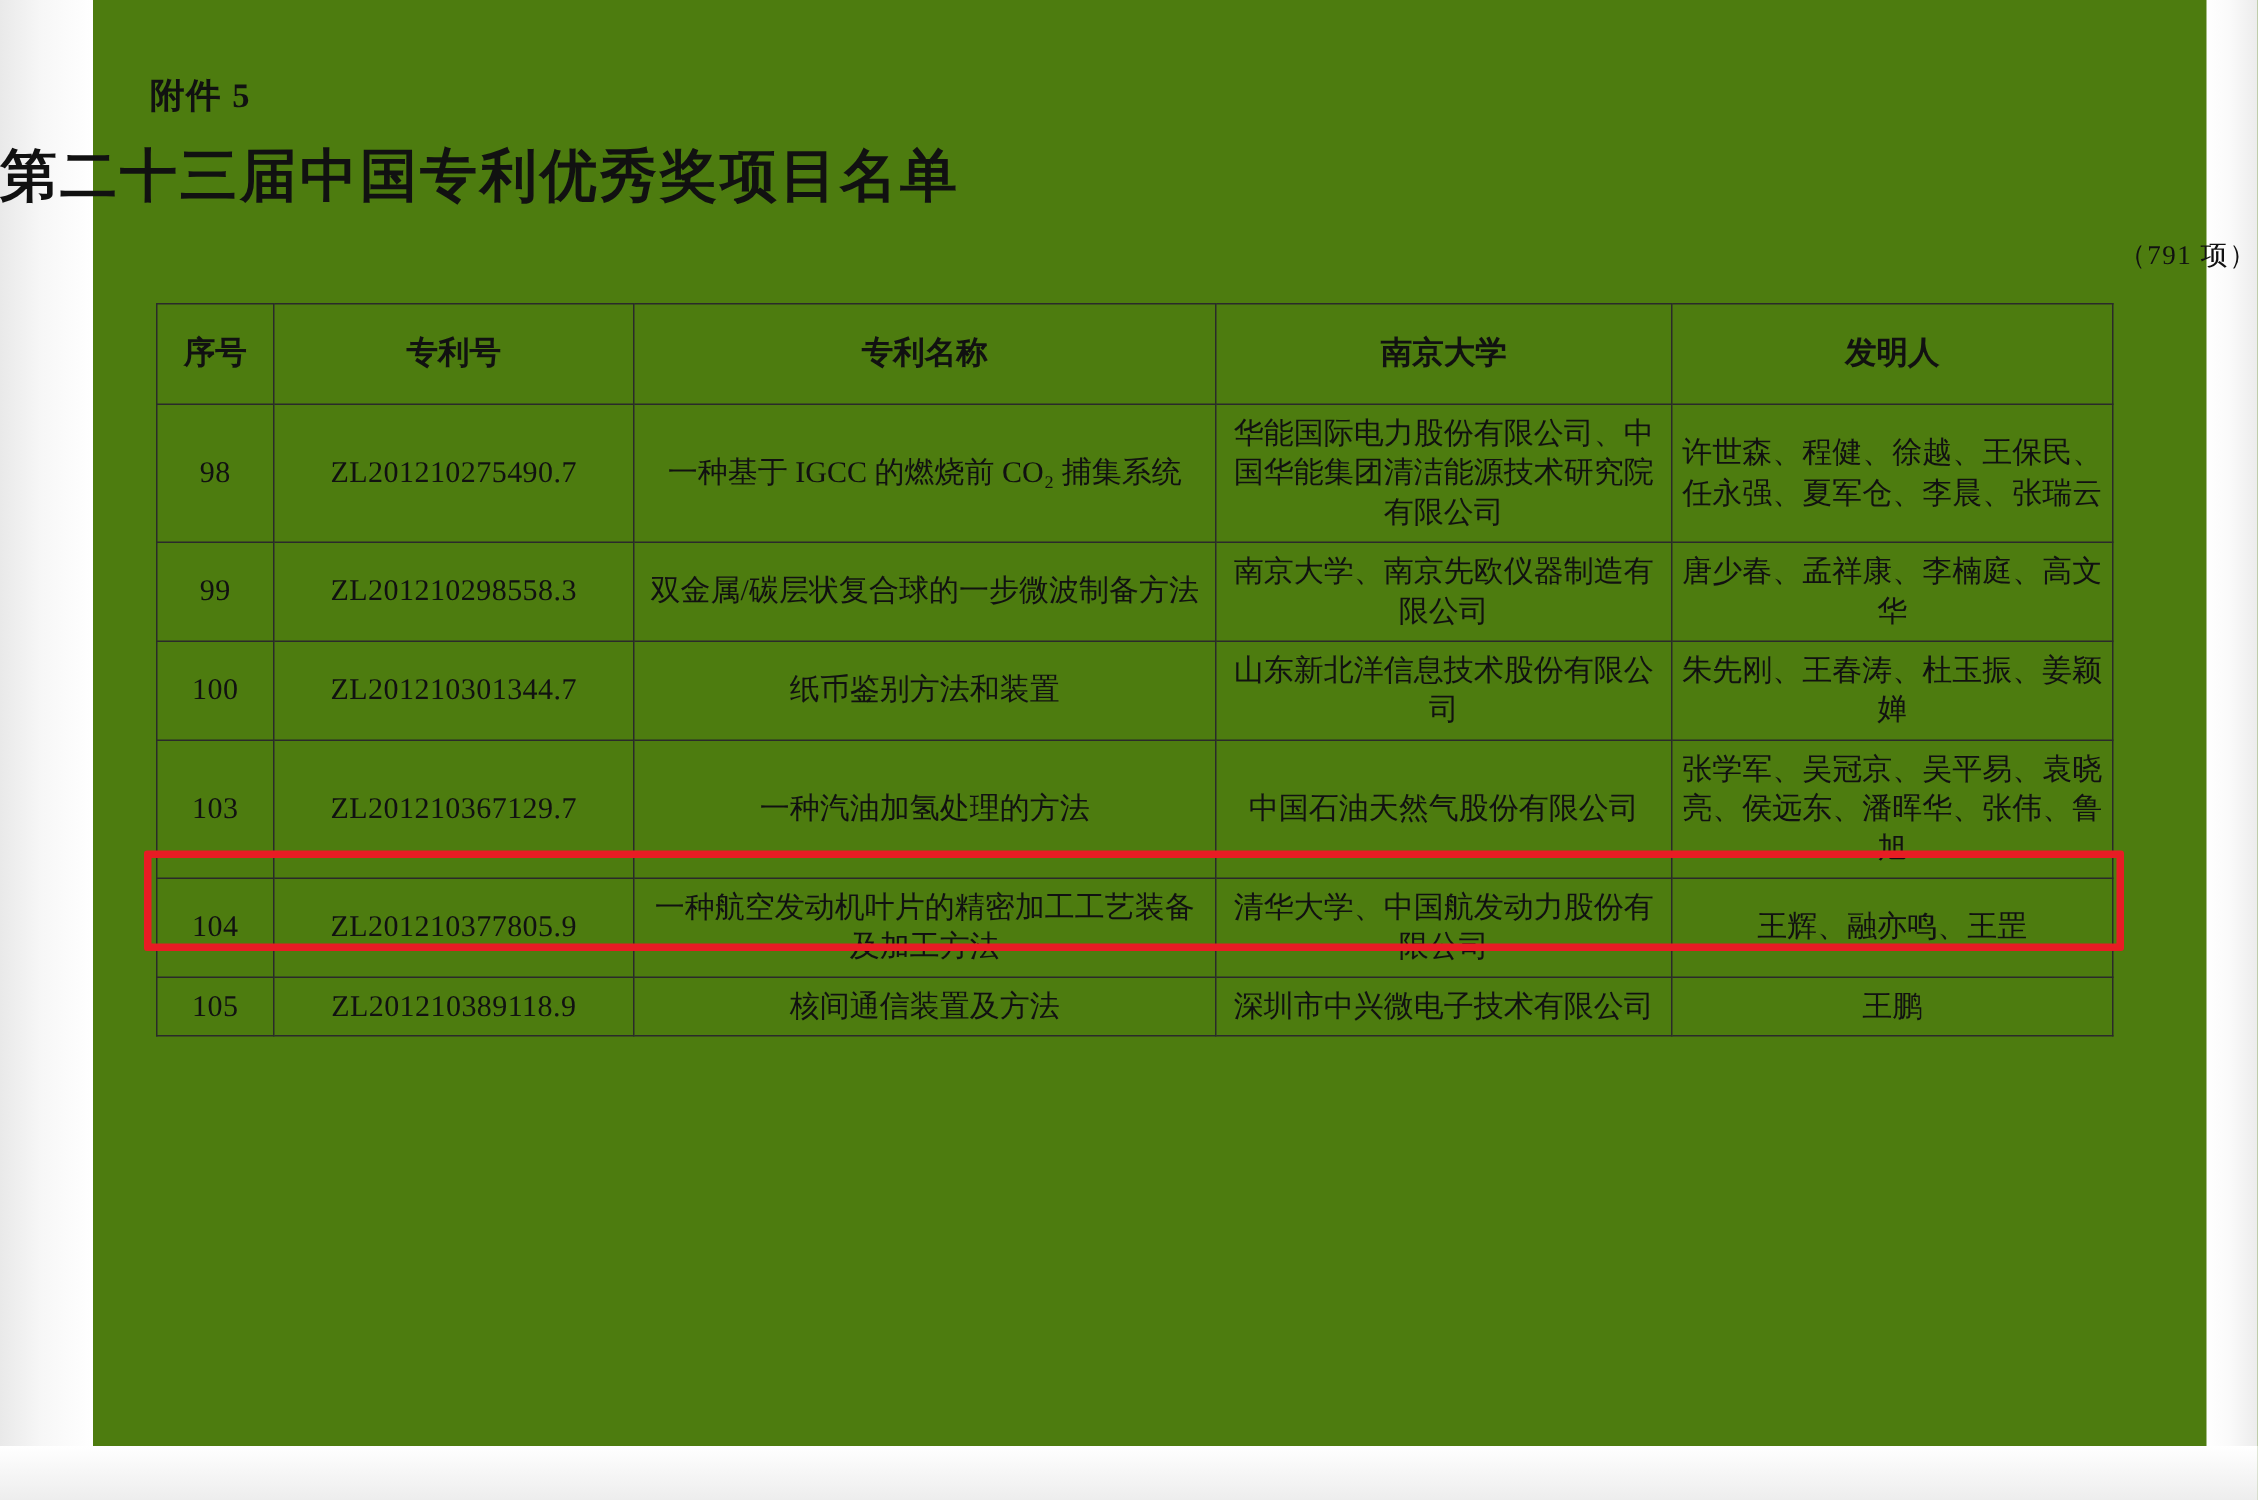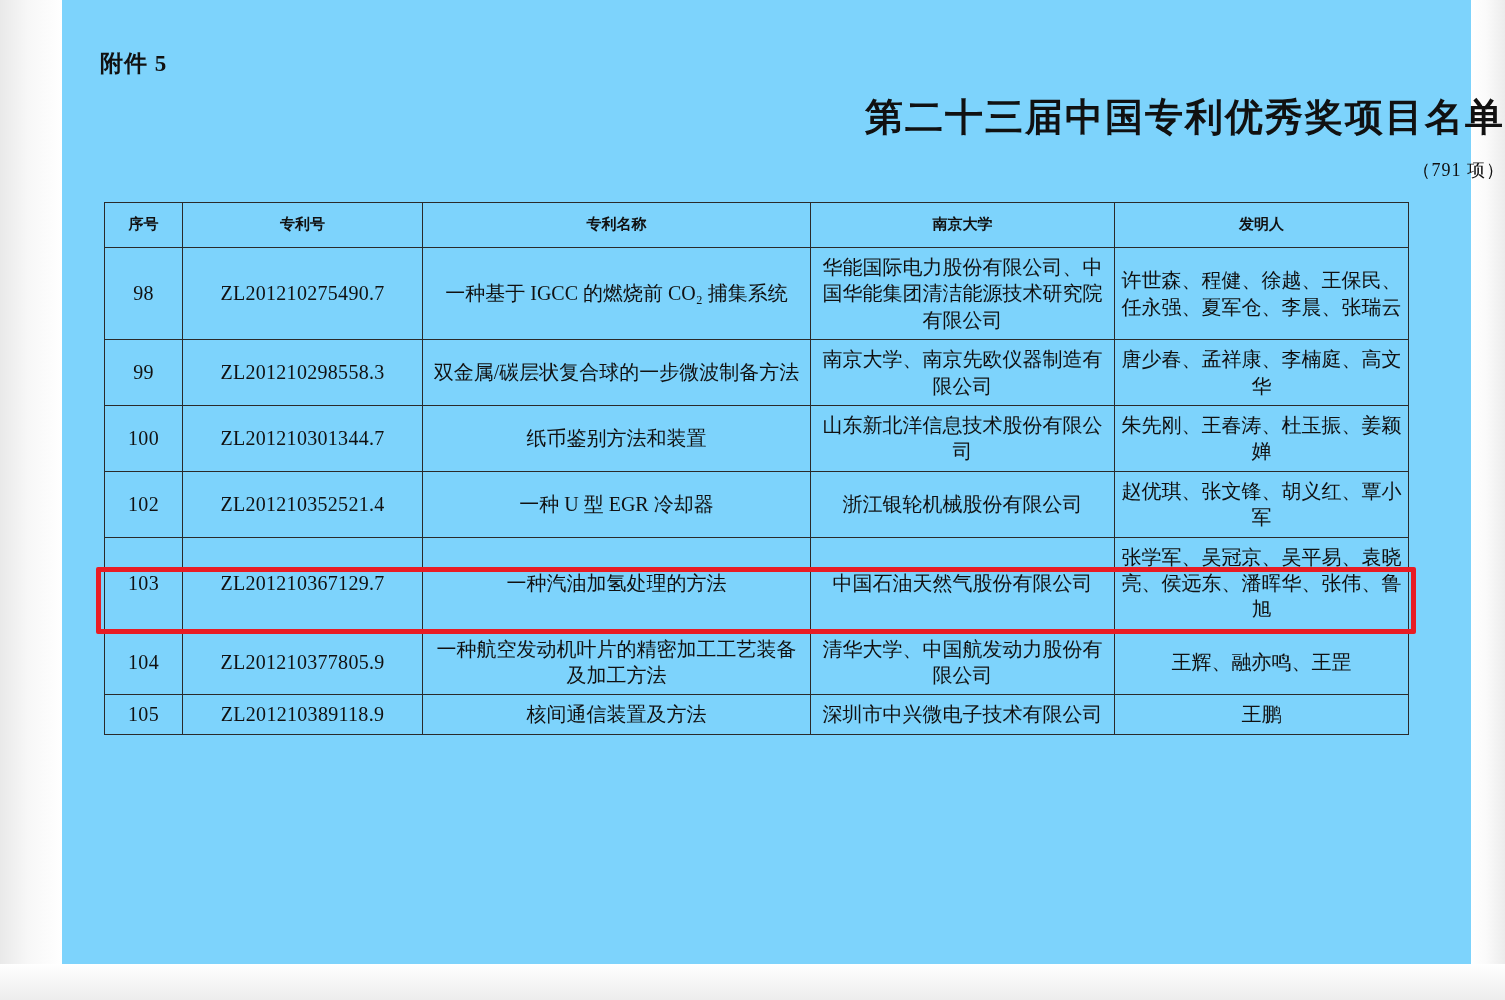--- a/index.html
+++ b/index.html
@@ -11,21 +11,21 @@
     width: 1505px;
     height: 1000px;
     position: relative;
     font-family: "Liberation Serif", "DejaVu Serif", serif;
     color: #111;
     overflow: hidden;
   }
   .page {
     position: absolute;
     inset: 0;
-    background: #7dd3fc;
+    background: #4d7c0f;
     text-decoration: underline;
   }
   
   .scan-edge-left {
     position: absolute;
     left: 0; top: 0; bottom: 0;
     width: 62px;
     background: linear-gradient(to right, #e9e9e9 0%, #f7f7f7 45%, #ffffff 100%);
   }
   .scan-edge-right {
@@ -48,21 +48,21 @@
     font-size: 23px;
     font-weight: 700;
     letter-spacing: 1px;
   }
 
   .doc-title {
     position: absolute;
     left: 0;
     right: 0;
     top: 92px;
-    text-align: right;
+    text-align: left;
     font-size: 38px;
     font-weight: 700;
     letter-spacing: 2px;
   }
   .doc-subtitle {
     position: absolute;
     left: 0;
     right: 0;
     top: 158px;
     text-align: right;
@@ -86,23 +86,23 @@
     border: 1.6px solid #2a2a2a;
     padding: 6px 6px;
     font-size: 20px;
     line-height: 1.32;
     text-align: center;
     vertical-align: middle;
     word-break: break-word;
   }
   table.listing th {
     font-weight: 700;
-    font-size: 15px;
+    font-size: 21px;
     height: 38px;
-    padding: 3px 4px;
+    padding: 14px 4px;
   }
   col.c-seq { width: 78px; }
   col.c-patent { width: 240px; }
   col.c-name { width: 388px; }
   col.c-owner { width: 304px; }
   col.c-inventor { width: 294px; }
 
   td.seq, td.patent { font-size: 21px; letter-spacing: 0.3px; }
   td.name, td.owner, td.inventor { font-size: 20px; }
 
@@ -165,27 +165,20 @@
           <td class="inventor">唐少春、孟祥康、李楠庭、高文华</td>
         </tr>
         <tr>
           <td class="seq">100</td>
           <td class="patent">ZL201210301344.7</td>
           <td class="name">纸币鉴别方法和装置</td>
           <td class="owner">山东新北洋信息技术股份有限公司</td>
           <td class="inventor">朱先刚、王春涛、杜玉振、姜颖婵</td>
         </tr>
         <tr>
-          <td class="seq">102</td>
-          <td class="patent">ZL201210352521.4</td>
-          <td class="name">一种 U 型 EGR 冷却器</td>
-          <td class="owner">浙江银轮机械股份有限公司</td>
-          <td class="inventor">赵优琪、张文锋、胡义红、覃小军</td>
-        </tr>
-        <tr>
           <td class="seq">103</td>
           <td class="patent">ZL201210367129.7</td>
           <td class="name">一种汽油加氢处理的方法</td>
           <td class="owner">中国石油天然气股份有限公司</td>
           <td class="inventor">张学军、吴冠京、吴平易、袁晓亮、侯远东、潘晖华、张伟、鲁旭</td>
         </tr>
         <tr>
           <td class="seq">104</td>
           <td class="patent">ZL201210377805.9</td>
           <td class="name">一种航空发动机叶片的精密加工工艺装备及加工方法</td>

